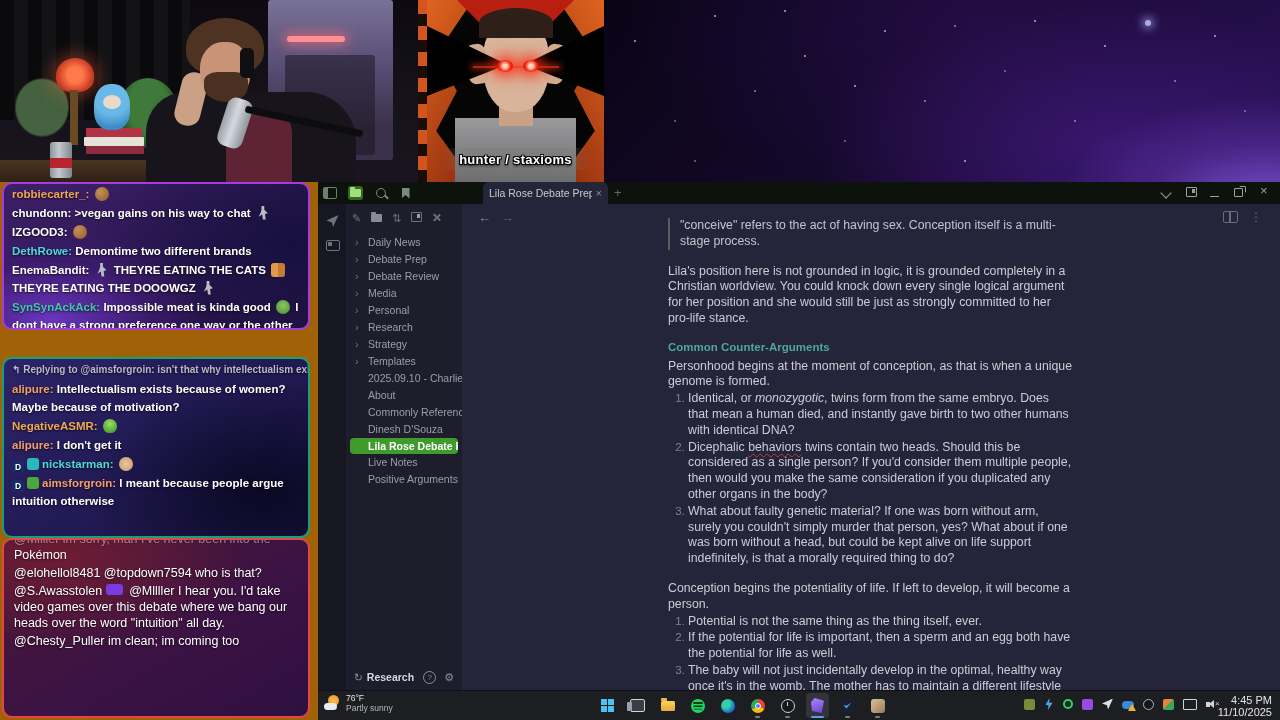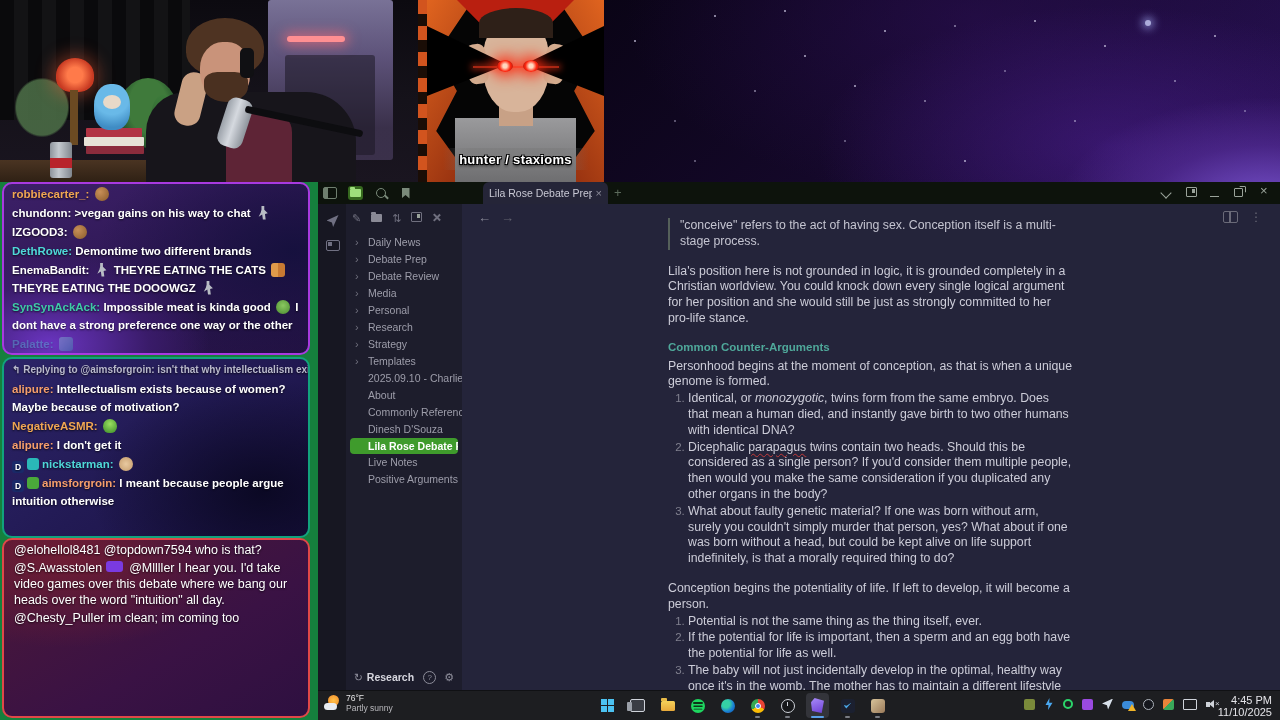--- a/index.html
+++ b/index.html
@@ -1,18 +1,18 @@
 <!DOCTYPE html>
 <html><head>
 <meta charset="utf-8">
 <style>
   html,body{margin:0;padding:0;background:#000;width:1280px;height:720px;overflow:hidden;
     font-family:"Liberation Sans",sans-serif;-webkit-font-smoothing:antialiased}
   .abs{position:absolute}
-  #stage{position:relative;width:1280px;height:720px;background:#15803d}
+  #stage{position:relative;width:1280px;height:720px;background:#a16207}
 
   
   #cam{left:0;top:0;width:427px;height:182px;overflow:hidden;
     background:linear-gradient(180deg,#0c0a10 0%,#15121a 55%,#1a1520 100%)}
   .cam-panel{left:268px;top:0;width:125px;height:160px;
     background:linear-gradient(180deg,#8c84ae 0%,#6b5f8c 35%,#403552 80%);opacity:.85;border-radius:3px}
   .cam-panel-inner{left:285px;top:55px;width:90px;height:100px;background:#1b1724;opacity:.55;border-radius:3px}
   .cam-lightbar{left:287px;top:36px;width:58px;height:6px;background:#ff8f92;border-radius:3px;
     box-shadow:0 0 12px 4px rgba(255,110,120,.55)}
   .cam-curtain{left:0;top:0;width:190px;height:120px;background:repeating-linear-gradient(90deg,#0a0a0c 0 14px,#131315 14px 28px)}
@@ -179,21 +179,21 @@
   .ic-vol{position:relative;width:13px;height:11px}
   .ic-vol::before{content:'';position:absolute;left:0;top:3px;width:4px;height:5px;background:#cfd3da}
   .ic-vol::after{content:'';position:absolute;left:3px;top:1px;border-top:4.5px solid transparent;border-bottom:4.5px solid transparent;border-right:5px solid #cfd3da}
   .ic-volx{position:absolute;left:9px;top:0;color:#cfd3da;font-size:8px}
   .tk-clock{position:absolute;right:8px;top:3px;text-align:right;color:#e4e4e8;font-size:11px;line-height:12px}
 
   
   .chatbox{left:2px;width:308px;border-radius:10px;box-sizing:border-box;overflow:hidden;
     font-weight:bold;font-size:11.5px;line-height:18px;color:#fff;
     text-shadow:0 1px 2px rgba(0,0,0,.7)}
-  #chat1{top:182px;height:173px;border:2px solid #a83ae0;
+  #chat1{top:182px;height:148px;border:2px solid #a83ae0;
     background:radial-gradient(ellipse 200px 120px at 15% 95%,#6a35c0 0,rgba(60,28,110,.85) 50%,transparent 80%),
       radial-gradient(ellipse 260px 160px at 95% 40%,rgba(20,16,60,.9) 0,transparent 75%),
       linear-gradient(160deg,#3c2068 0%,#2c1650 60%,#241244 100%)}
   #chat2{top:357px;height:181px;border:2px solid #12a37d;
     background:radial-gradient(ellipse 230px 150px at 85% 75%,rgba(10,8,34,.95) 0,transparent 75%),
       linear-gradient(140deg,#2c2468 0%,#221a54 50%,#1a1242 100%)}
   #chat3{top:538px;height:180px;border:2.5px solid #e04848;
     font-weight:normal;font-size:12.5px;line-height:16px;
     background:radial-gradient(ellipse 240px 120px at 20% 10%,rgba(120,30,50,.8) 0,transparent 75%),
       linear-gradient(150deg,#4c1838 0%,#3a1244 60%,#2e1040 100%)}
@@ -377,21 +377,21 @@
           <span class="i-book"></span>
           <span style="font-size:12px">⋮</span>
         </div>
         <div class="ed-content">
           <div class="ed-quote">"conceive" refers to the act of having sex. Conception itself is a multi-stage process.</div>
           <p class="ed-p">Lila's position here is not grounded in logic, it is grounded completely in a Christian worldview. You could knock down every single logical argument for her position and she would still be just as strongly committed to her pro-life stance.</p>
           <div class="ed-h">Common Counter-Arguments</div>
           <p class="ed-p" style="margin-bottom:1px">Personhood begins at the moment of conception, as that is when a unique genome is formed.</p>
           <ol class="ed-ol">
             <li><span>Identical, or </span><em class="mono">monozygotic</em><span>, twins form from the same embryo. Does that mean a human died, and instantly gave birth to two other humans with identical DNA?</span></li>
-            <li><span>Dicephalic </span><span class="misspell">parapagus</span><span> twins contain two heads. Should this be considered as a single person? If you'd consider them multiple people, then would you make the same consideration if you duplicated any other organs in the body?</span></li>
+            <li><span>Dicephalic </span><span class="misspell">behaviors</span><span> twins contain two heads. Should this be considered as a single person? If you'd consider them multiple people, then would you make the same consideration if you duplicated any other organs in the body?</span></li>
             <li>What about faulty genetic material? If one was born without arm, surely you couldn't simply murder that person, yes? What about if one was born without a head, but could be kept alive on life support indefinitely, is that a morally required thing to do?</li>
           </ol>
           <p class="ed-p" style="margin-top:14px;margin-bottom:1px">Conception begins the potentiality of life. If left to develop, it will become a person.</p>
           <ol class="ed-ol">
             <li>Potential is not the same thing as the thing itself, ever.</li>
             <li>If the potential for life is important, then a sperm and an egg both have the potential for life as well.</li>
             <li>The baby will not just incidentally develop in the optimal, healthy way once it's in the womb. The mother has to maintain a different lifestyle and abstain from certain behaviors in order to give birth to a healthy baby.</li>
 
           </ol>
 
@@ -480,18 +480,22 @@
     <div class="reply-hdr"><span>↰</span> <span>Replying to @aimsforgroin: isn't that why intellectualism exists</span></div>
     <div class="cmsg"><span class="u-coral">alipure:</span> <span>Intellectualism exists because of women? Maybe because of motivation?</span></div>
     <div class="cmsg"><span class="u-orange">NegativeASMR:</span> <span class="emote em-alien"></span></div>
     <div class="cmsg"><span class="u-coral">alipure:</span> <span>I don't get it</span></div>
     <div class="cmsg"><span class="badge b-d">D</span><span class="badge b-teal"></span><span class="u-cyan">nickstarman:</span> <span class="emote em-face"></span></div>
     <div class="cmsg"><span class="badge b-d">D</span><span class="badge b-green"></span><span class="u-coral">aimsforgroin:</span> <span>I meant because people argue intuition otherwise</span></div>
 
   </div>
 
   <div id="chat3" class="abs chatbox">
+    <div class="cmsg" style="margin-top:-9px">
+        <div class="fade45" style="white-space:nowrap;overflow:hidden">@Mllller im sorry, man I've never been into the</div>
+        <div>Pokémon</div>
+      </div>
     <div class="cmsg"><span>@elohellol8481 @topdown7594 who is that?</span></div>
     <div class="cmsg"><span>@S.Awasstolen</span> <span class="badge b-member"></span> <span>@Mllller I hear you. I'd take video games over this debate where we bang our heads over the word "intuition" all day.</span></div>
     <div class="cmsg"><span>@Chesty_Puller im clean; im coming too</span></div>
   </div>
 
 </div>
 
 </body></html>

